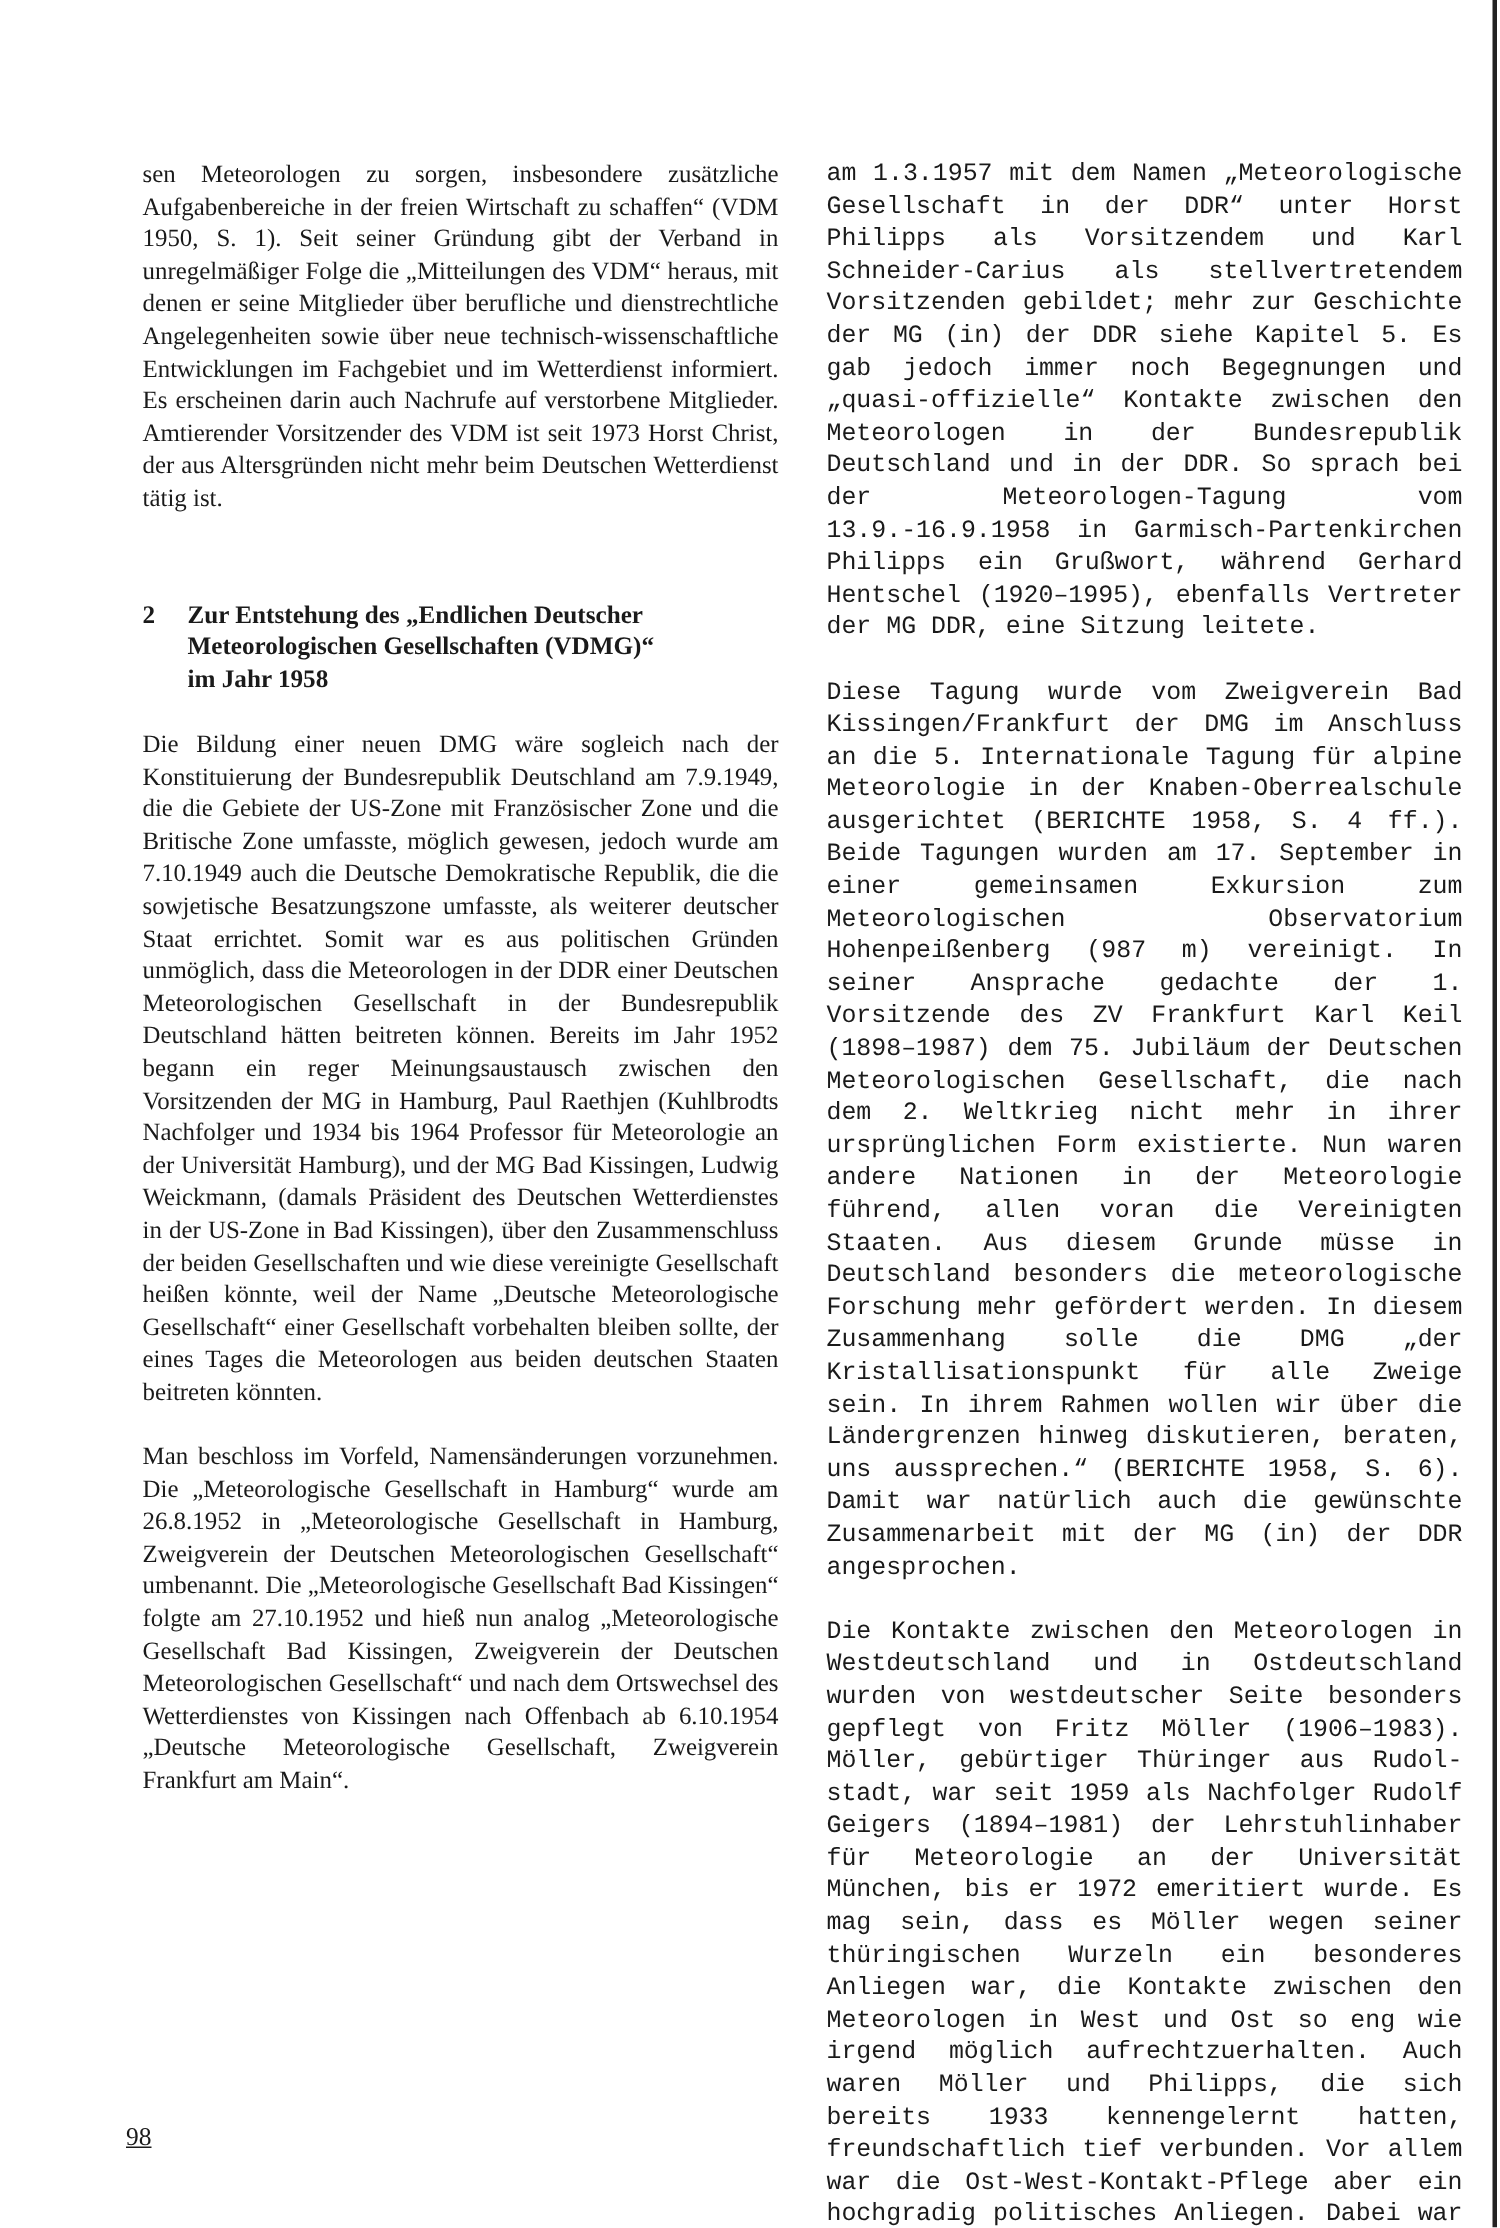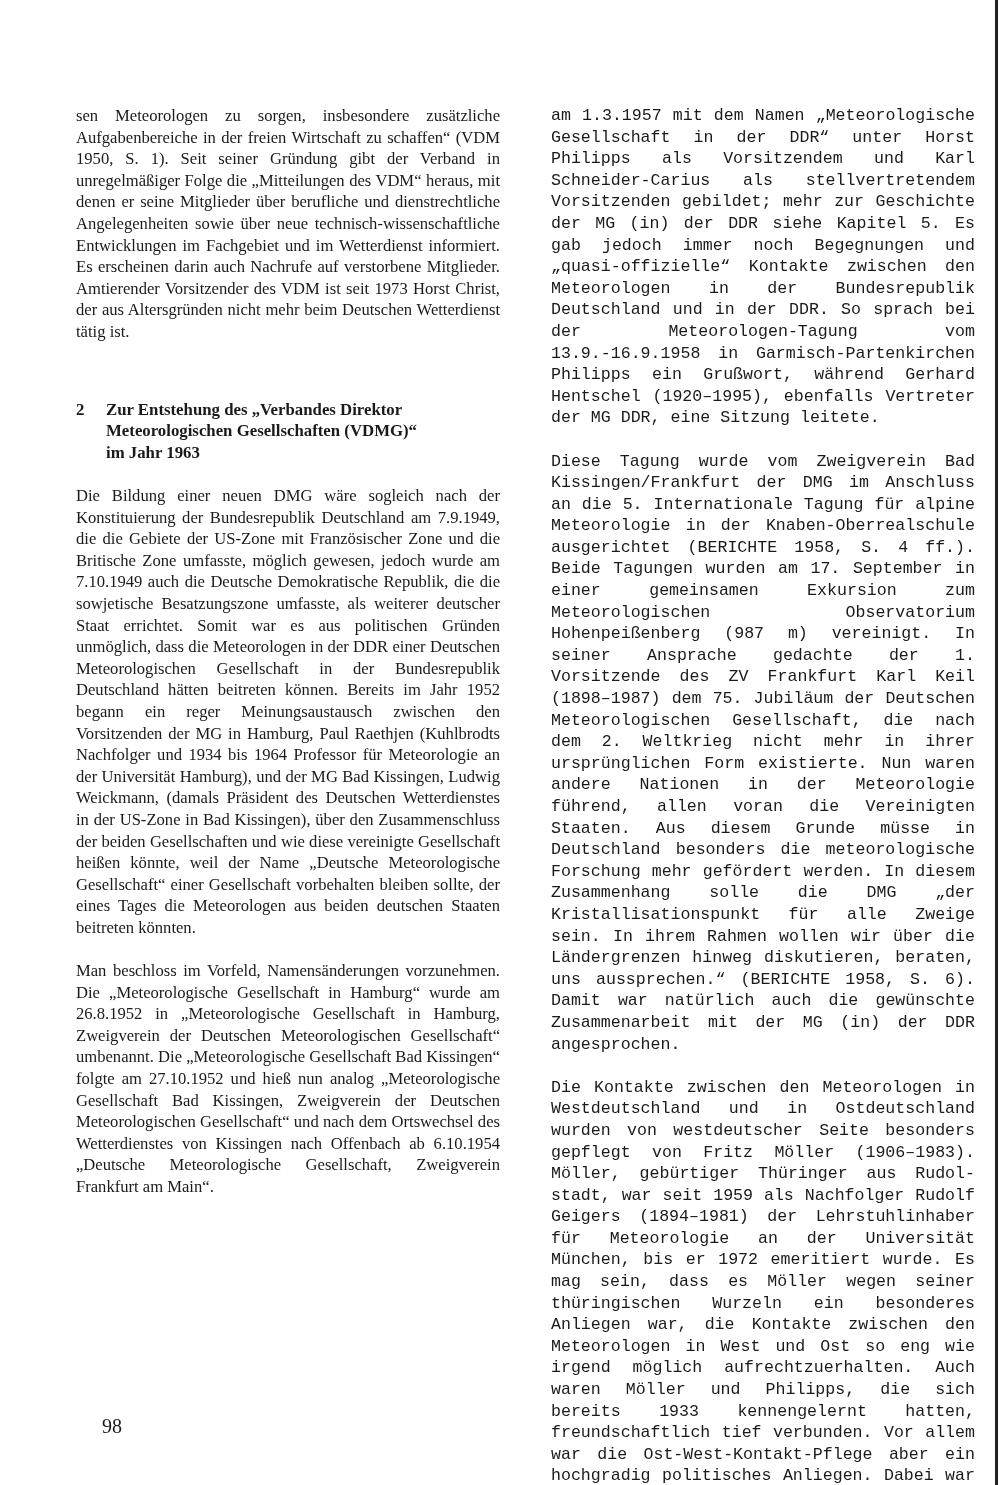--- a/index.html
+++ b/index.html
@@ -25,21 +25,21 @@
   }
   .column {
     position: absolute;
     top: 105px;
     width: 424px;
     font-size: 16.6px;
     line-height: 21.6px;
     text-align: justify;
     hyphens: manual;
   }
-  .col-left { left: 76px; }
+  .col-left { left: 95px; }
   .col-right { left: 551px; font-family: Liberation Mono, monospace; }
   .para {
     margin: 0 0 21.6px 0;
   }
   .section-heading {
     display: flex;
     font-weight: bold;
     font-size: 16.8px;
     line-height: 21.5px;
     margin: 56px 0 22px 0;
@@ -47,39 +47,40 @@
   }
   .section-num {
     width: 30px;
     flex: 0 0 30px;
   }
   .section-title {
     flex: 1;
   }
   .page-number {
     position: absolute;
-    left: 102px;
+    left: 84px;
     top: 1415px;
-    font-size: 20px;
+    font-size: 17px;
+    text-decoration: underline;
   }
 </style>
 </head>
 <body>
 
 <div class="page-border"></div>
 
 <div class="column col-left">
   <p class="para">sen Meteorologen zu sorgen, insbesondere zusätzliche Aufgabenbereiche in der freien Wirtschaft zu schaf­fen“ (VDM 1950, S. 1). Seit seiner Gründung gibt der Verband in unregelmäßiger Folge die „Mitteilungen des VDM“ heraus, mit denen er seine Mitglieder über berufliche und dienstrechtliche Angelegenheiten so­wie über neue technisch-wissenschaftliche Entwick­lungen im Fachgebiet und im Wetterdienst informiert. Es erscheinen darin auch Nachrufe auf verstorbene Mitglieder. Amtierender Vorsitzender des VDM ist seit 1973 Horst Christ, der aus Altersgründen nicht mehr beim Deutschen Wetterdienst tätig ist.</p>
 
   <div class="section-heading">
     <div class="section-num">2</div>
     <div class="section-title">
-      <div>Zur Entstehung des „Verbandes Direktor</div>
+      <div>Zur Entstehung des „Endlichen Deutscher</div>
       <div>Meteorologischen Gesellschaften (VDMG)“</div>
-      <div>im Jahr 1963</div>
+      <div>im Jahr 1958</div>
     </div>
   </div>
 
   <p class="para">Die Bildung einer neuen DMG wäre sogleich nach der Konstituierung der Bundesrepublik Deutschland am 7.9.1949, die die Gebiete der US-Zone mit Französi­scher Zone und die Britische Zone umfasste, möglich gewesen, jedoch wurde am 7.10.1949 auch die Deutsche Demokratische Republik, die die sowjetische Besat­zungszone umfasste, als weiterer deutscher Staat errich­tet. Somit war es aus politischen Gründen unmöglich, dass die Meteorologen in der DDR einer Deutschen Meteorologischen Gesellschaft in der Bundesrepublik Deutschland hätten beitreten können. Bereits im Jahr 1952 begann ein reger Meinungsaustausch zwischen den Vorsitzenden der MG in Hamburg, Paul Raethjen (Kuhlbrodts Nachfolger und 1934 bis 1964 Professor für Meteorologie an der Universität Hamburg), und der MG Bad Kissingen, Ludwig Weickmann, (damals Präsi­dent des Deutschen Wetterdienstes in der US-Zone in Bad Kissingen), über den Zusammenschluss der beiden Gesellschaften und wie diese vereinigte Gesellschaft heißen könnte, weil der Name „Deutsche Meteorologi­sche Gesellschaft“ einer Gesellschaft vorbehalten blei­ben sollte, der eines Tages die Meteorologen aus beiden deutschen Staaten beitreten könnten.</p>
   <p class="para">Man beschloss im Vorfeld, Namensänderungen vorzu­nehmen. Die „Meteorologische Gesellschaft in Ham­burg“ wurde am 26.8.1952 in „Meteorologische Gesell­schaft in Hamburg, Zweigverein der Deutschen Mete­orologischen Gesellschaft“ umbenannt. Die „Meteoro­logische Gesellschaft Bad Kissingen“ folgte am 27.10.1952 und hieß nun analog „Meteorologische Ge­sellschaft Bad Kissingen, Zweigverein der Deutschen Meteorologischen Gesellschaft“ und nach dem Orts­wechsel des Wetterdienstes von Kissingen nach Offen­bach ab 6.10.1954 „Deutsche Meteorologische Gesell­schaft, Zweigverein Frankfurt am Main“.</p>
 </div>
 
 <div class="column col-right">
   <p class="para">am 1.3.1957 mit dem Namen „Meteorologische Gesell­schaft in der DDR“ unter Horst Philipps als Vorsitzen­dem und Karl Schneider-Carius als stellvertretendem Vorsitzenden gebildet; mehr zur Geschichte der MG (in) der DDR siehe Kapitel 5. Es gab jedoch immer noch Begegnungen und „quasi-offizielle“ Kontakte zwischen den Meteorologen in der Bundesrepublik Deutschland und in der DDR. So sprach bei der Mete­orologen-Tagung vom 13.9.-16.9.1958 in Garmisch-Partenkirchen Philipps ein Grußwort, während Ger­hard Hentschel (1920–1995), ebenfalls Vertreter der MG DDR, eine Sitzung leitete.</p>
   <p class="para">Diese Tagung wurde vom Zweigverein Bad Kissin­gen/Frankfurt der DMG im Anschluss an die 5. Interna­tionale Tagung für alpine Meteorologie in der Knaben-Oberrealschule ausgerichtet (BERICHTE 1958, S. 4 ff.). Beide Tagungen wurden am 17. September in einer ge­meinsamen Exkursion zum Meteorologischen Observa­torium Hohenpeißenberg (987 m) vereinigt. In seiner Ansprache gedachte der 1. Vorsitzende des ZV Frank­furt Karl Keil (1898–1987) dem 75. Jubiläum der Deut­schen Meteorologischen Gesellschaft, die nach dem 2. Weltkrieg nicht mehr in ihrer ursprünglichen Form existierte. Nun waren andere Nationen in der Meteoro­logie führend, allen voran die Vereinigten Staaten. Aus diesem Grunde müsse in Deutschland besonders die meteorologische Forschung mehr gefördert werden. In diesem Zusammenhang solle die DMG „der Kristallisa­tionspunkt für alle Zweige sein. In ihrem Rahmen wol­len wir über die Ländergrenzen hinweg diskutieren, be­raten, uns aussprechen.“ (BERICHTE 1958, S. 6). Da­mit war natürlich auch die gewünschte Zusammenar­beit mit der MG (in) der DDR angesprochen.</p>

